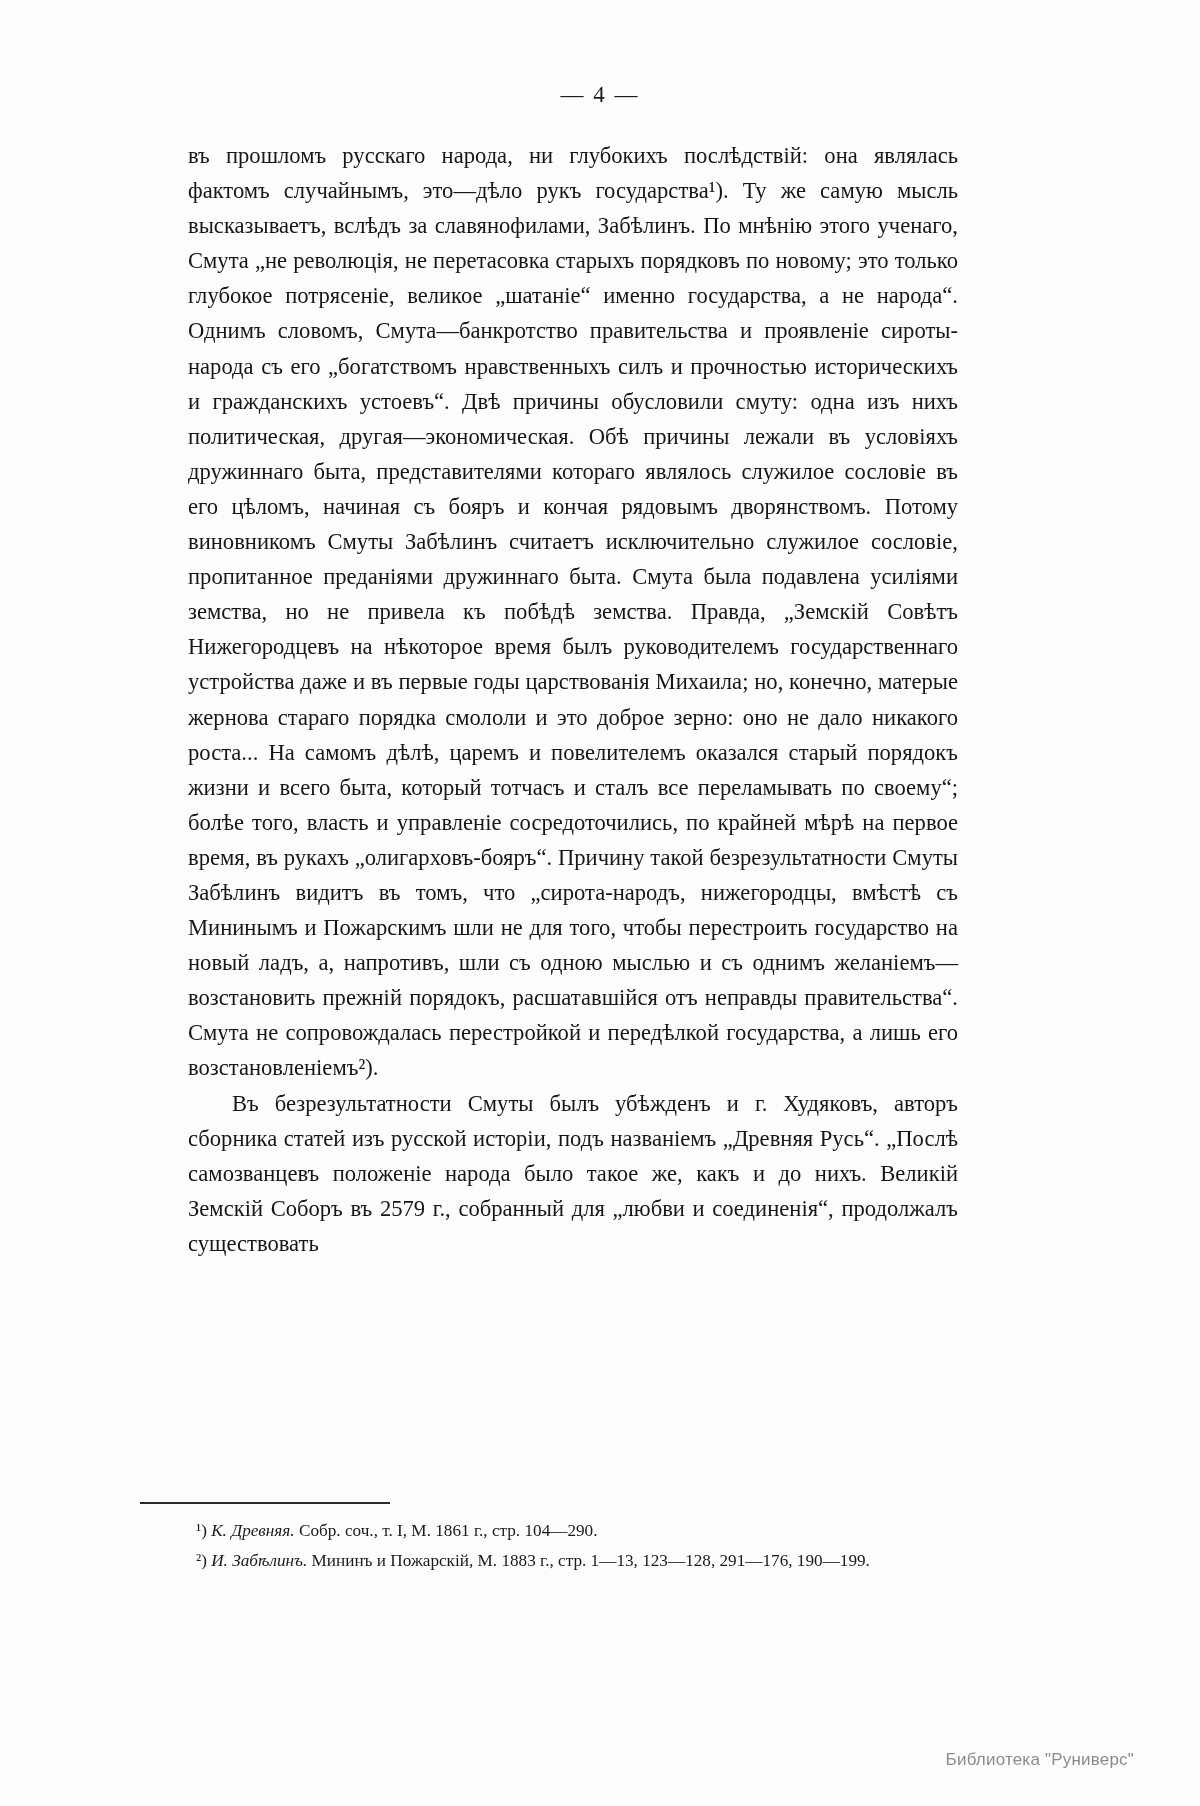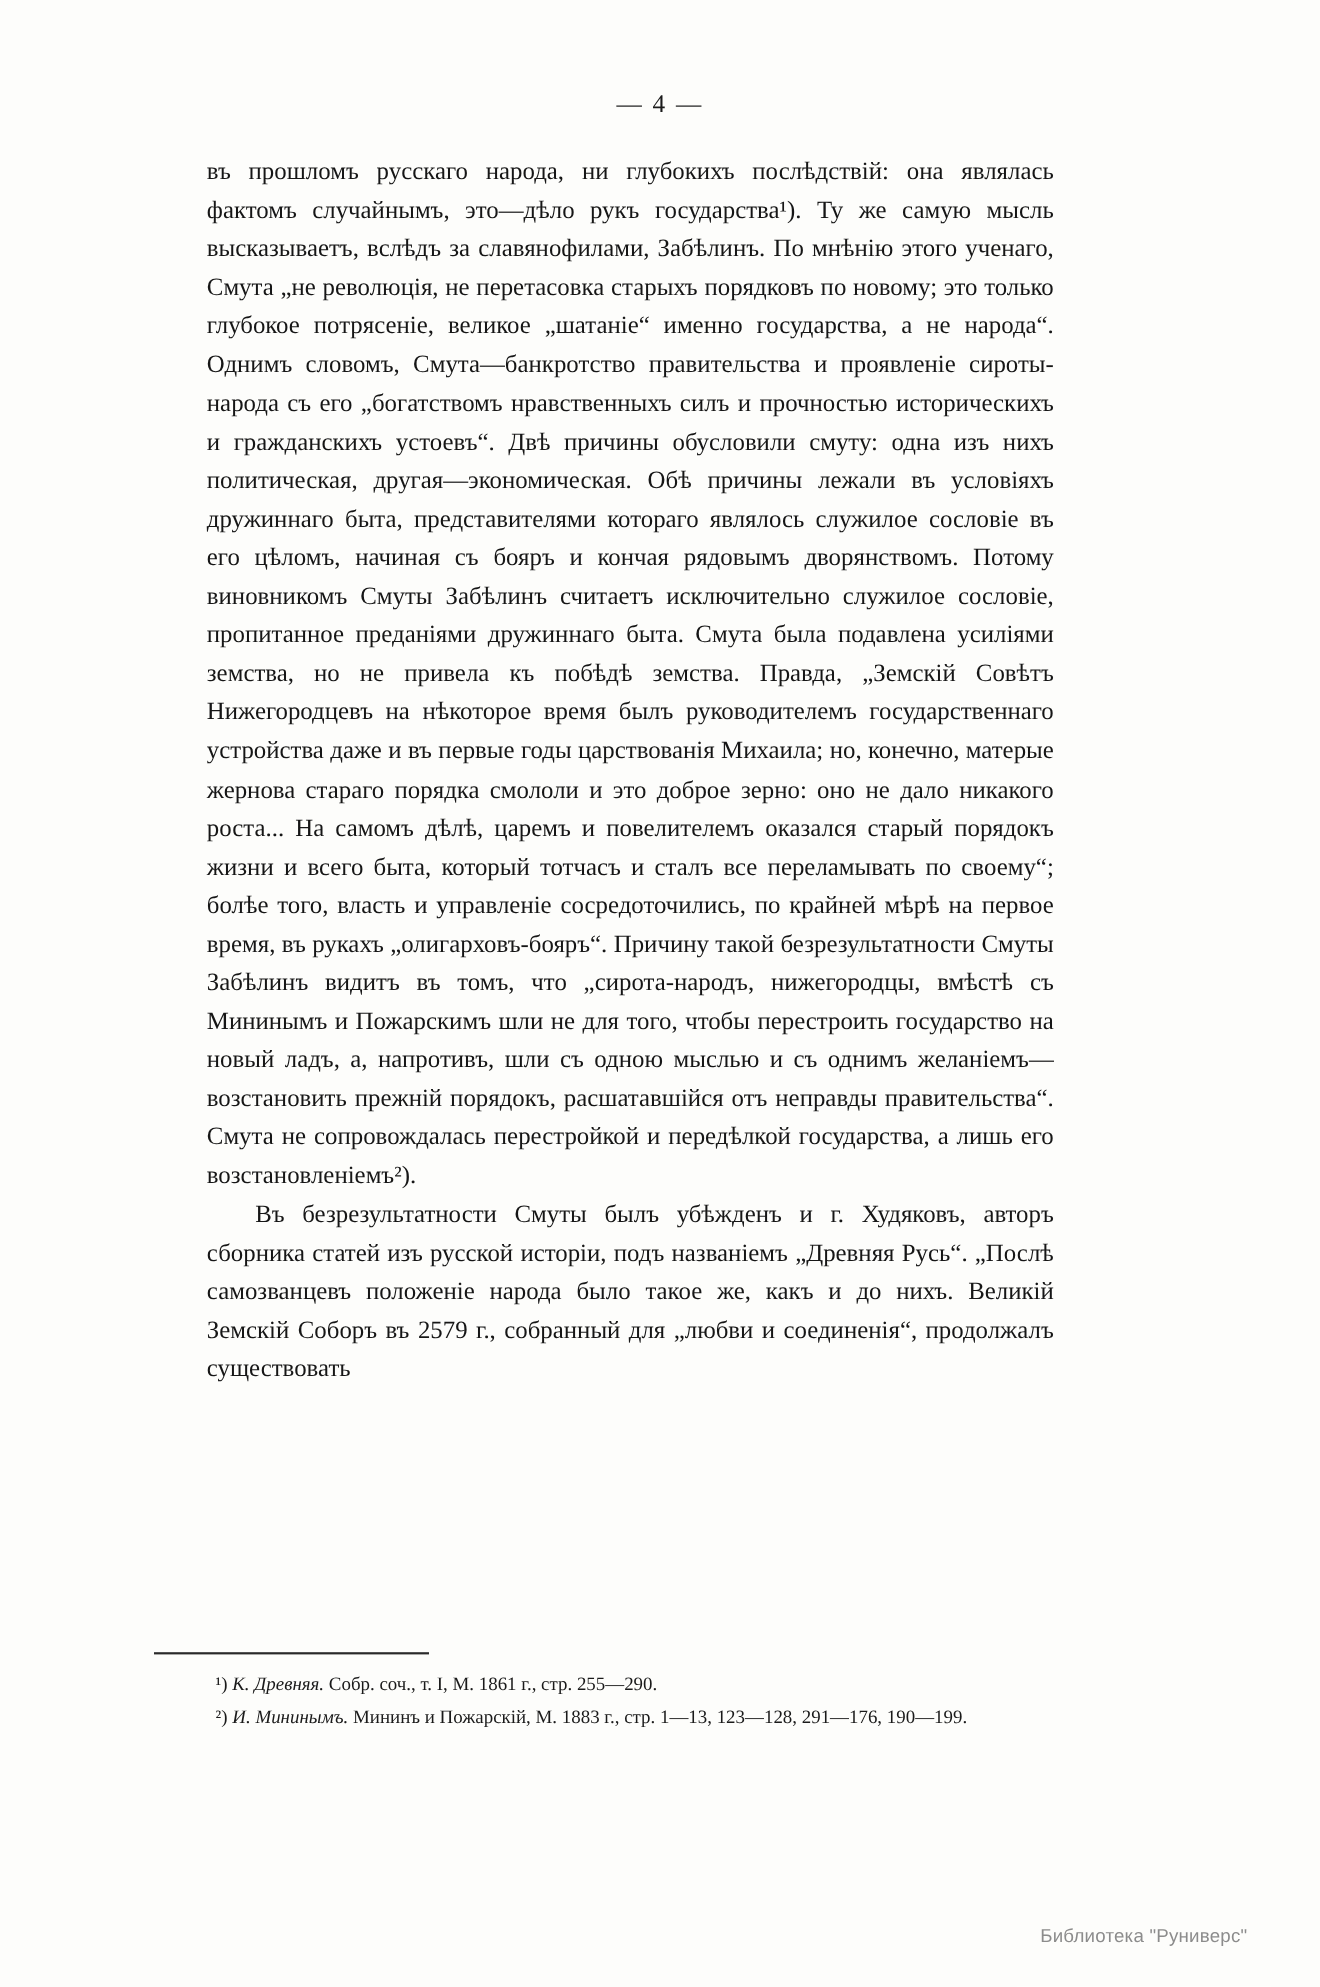--- a/index.html
+++ b/index.html
@@ -101,24 +101,24 @@
     <p class="no-indent">въ прошломъ русскаго народа, ни глубокихъ послѣдствій: она являлась фактомъ случайнымъ, это—дѣло рукъ государства¹). Ту же самую мысль высказываетъ, вслѣдъ за славянофилами, Забѣлинъ. По мнѣнію этого ученаго, Смута „не революція, не перетасовка старыхъ порядковъ по новому; это только глубокое потрясеніе, великое „шатаніе“ именно государства, а не народа“. Однимъ словомъ, Смута—банкротство правительства и проявленіе сироты-народа съ его „богатствомъ нравственныхъ силъ и прочностью историческихъ и гражданскихъ устоевъ“. Двѣ причины обусловили смуту: одна изъ нихъ политическая, другая—экономическая. Обѣ причины лежали въ условіяхъ дружиннаго быта, представителями котораго являлось служилое сословіе въ его цѣломъ, начиная съ бояръ и кончая рядовымъ дворянствомъ. Потому виновникомъ Смуты Забѣлинъ считаетъ исключительно служилое сословіе, пропитанное преданіями дружиннаго быта. Смута была подавлена усиліями земства, но не привела къ побѣдѣ земства. Правда, „Земскій Совѣтъ Нижегородцевъ на нѣкоторое время былъ руководителемъ государственнаго устройства даже и въ первые годы царствованія Михаила; но, конечно, матерые жернова стараго порядка смололи и это доброе зерно: оно не дало никакого роста... На самомъ дѣлѣ, царемъ и повелителемъ оказался старый порядокъ жизни и всего быта, который тотчасъ и сталъ все переламывать по своему“; болѣе того, власть и управленіе сосредоточились, по крайней мѣрѣ на первое время, въ рукахъ „олигарховъ-бояръ“. Причину такой безрезультатности Смуты Забѣлинъ видитъ въ томъ, что „сирота-народъ, нижегородцы, вмѣстѣ съ Мининымъ и Пожарскимъ шли не для того, чтобы перестроить государство на новый ладъ, а, напротивъ, шли съ одною мыслью и съ однимъ желаніемъ—возстановить прежній порядокъ, расшатавшійся отъ неправды правительства“. Смута не сопровождалась перестройкой и передѣлкой государства, а лишь его возстановленіемъ²).</p>
     <p>Въ безрезультатности Смуты былъ убѣжденъ и г. Худяковъ, авторъ сборника статей изъ русской исторіи, подъ названіемъ „Древняя Русь“. „Послѣ самозванцевъ положеніе народа было такое же, какъ и до нихъ. Великій Земскій Соборъ въ 2579 г., собранный для „любви и соединенія“, продолжалъ существовать</p>
   </div>
 
   <div class="footnote-rule"></div>
 
   <div class="footnotes">
     <p>
       <span>¹)</span>
       <i>К. Древняя.</i>
-      <span>Собр. соч., т. I, М. 1861 г., стр. 255—290.</span>
+      <span>Собр. соч., т. I, М. 1861 г., стр. 104—290.</span>
     </p>
     <p>
       <span>²)</span>
-      <i>И. Мининымъ.</i>
+      <i>И. Забѣлинъ.</i>
       <span>Мининъ и Пожарскій, М. 1883 г., стр. 1—13, 123—128, 291—176, 190—199.</span>
     </p>
   </div>
 
   <div class="watermark">Библиотека "Руниверс"</div>
 
 </div>
 
 </body></html>

